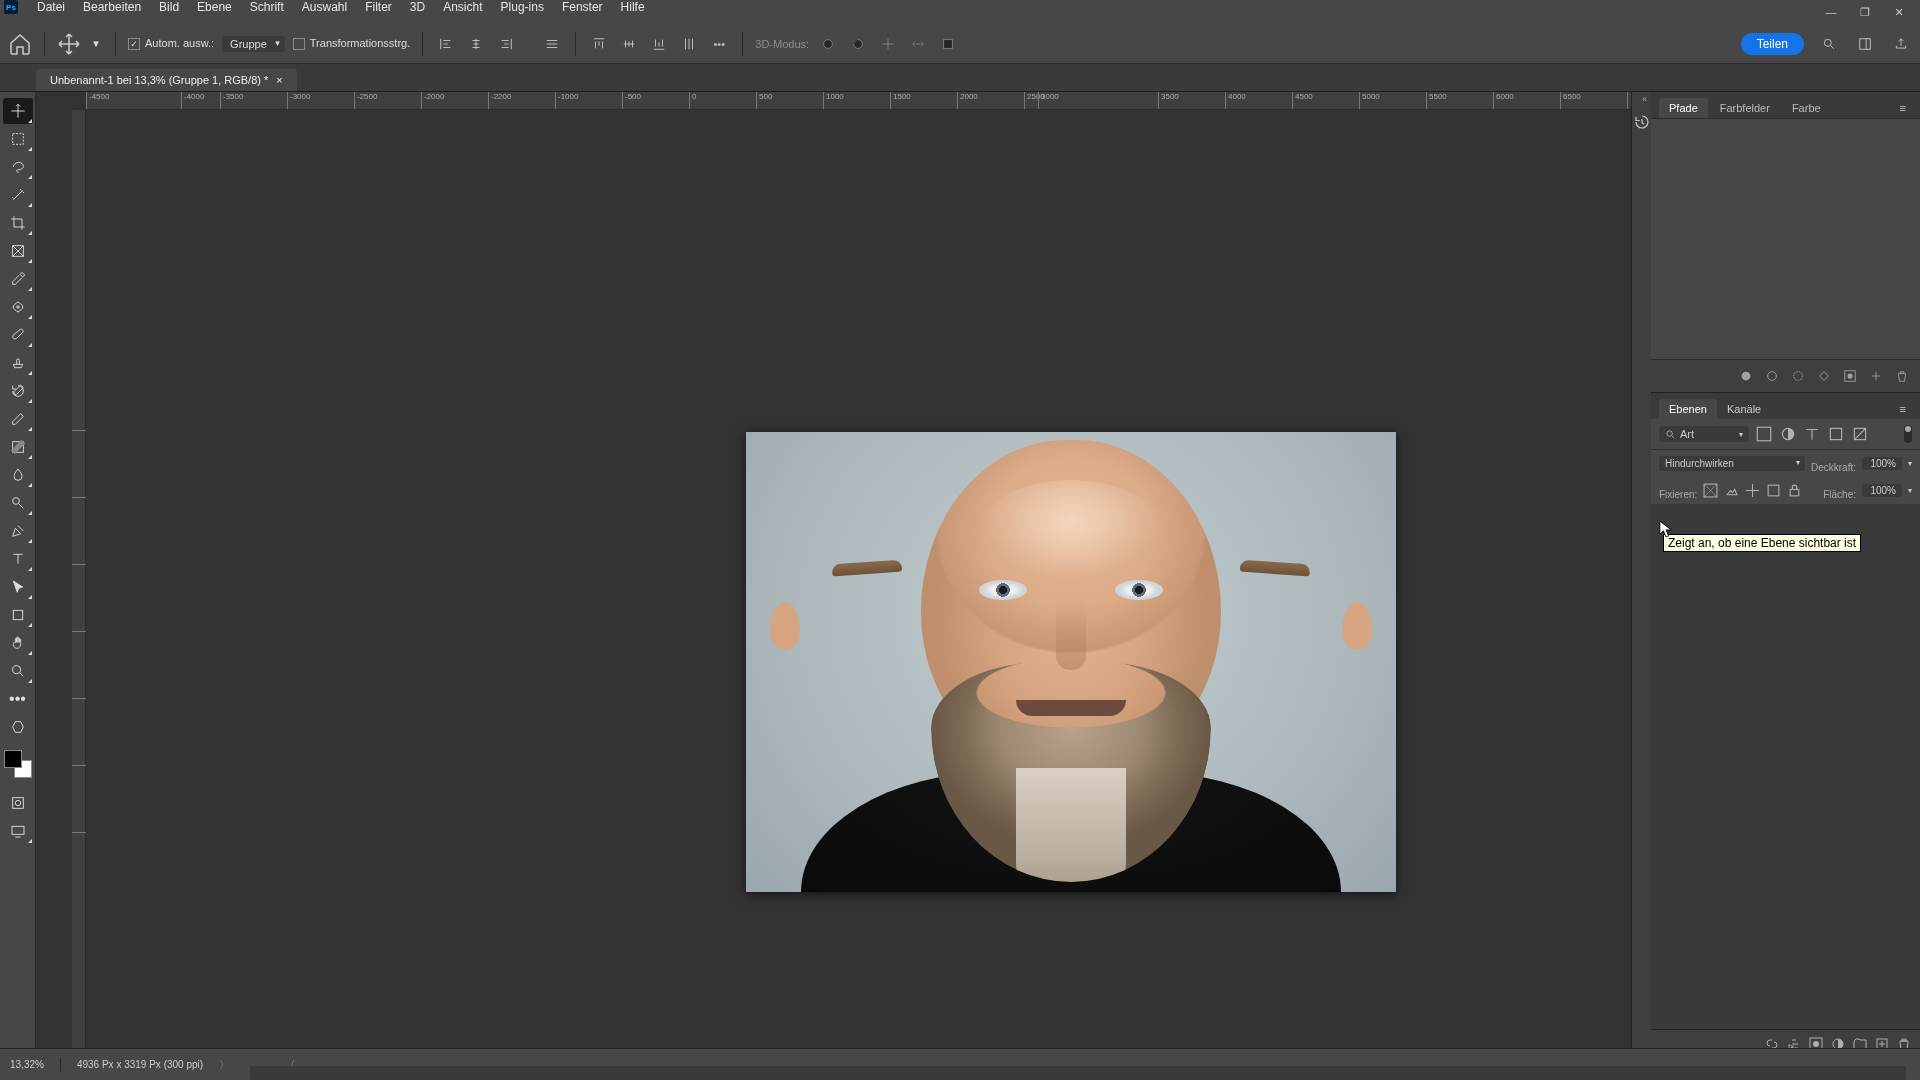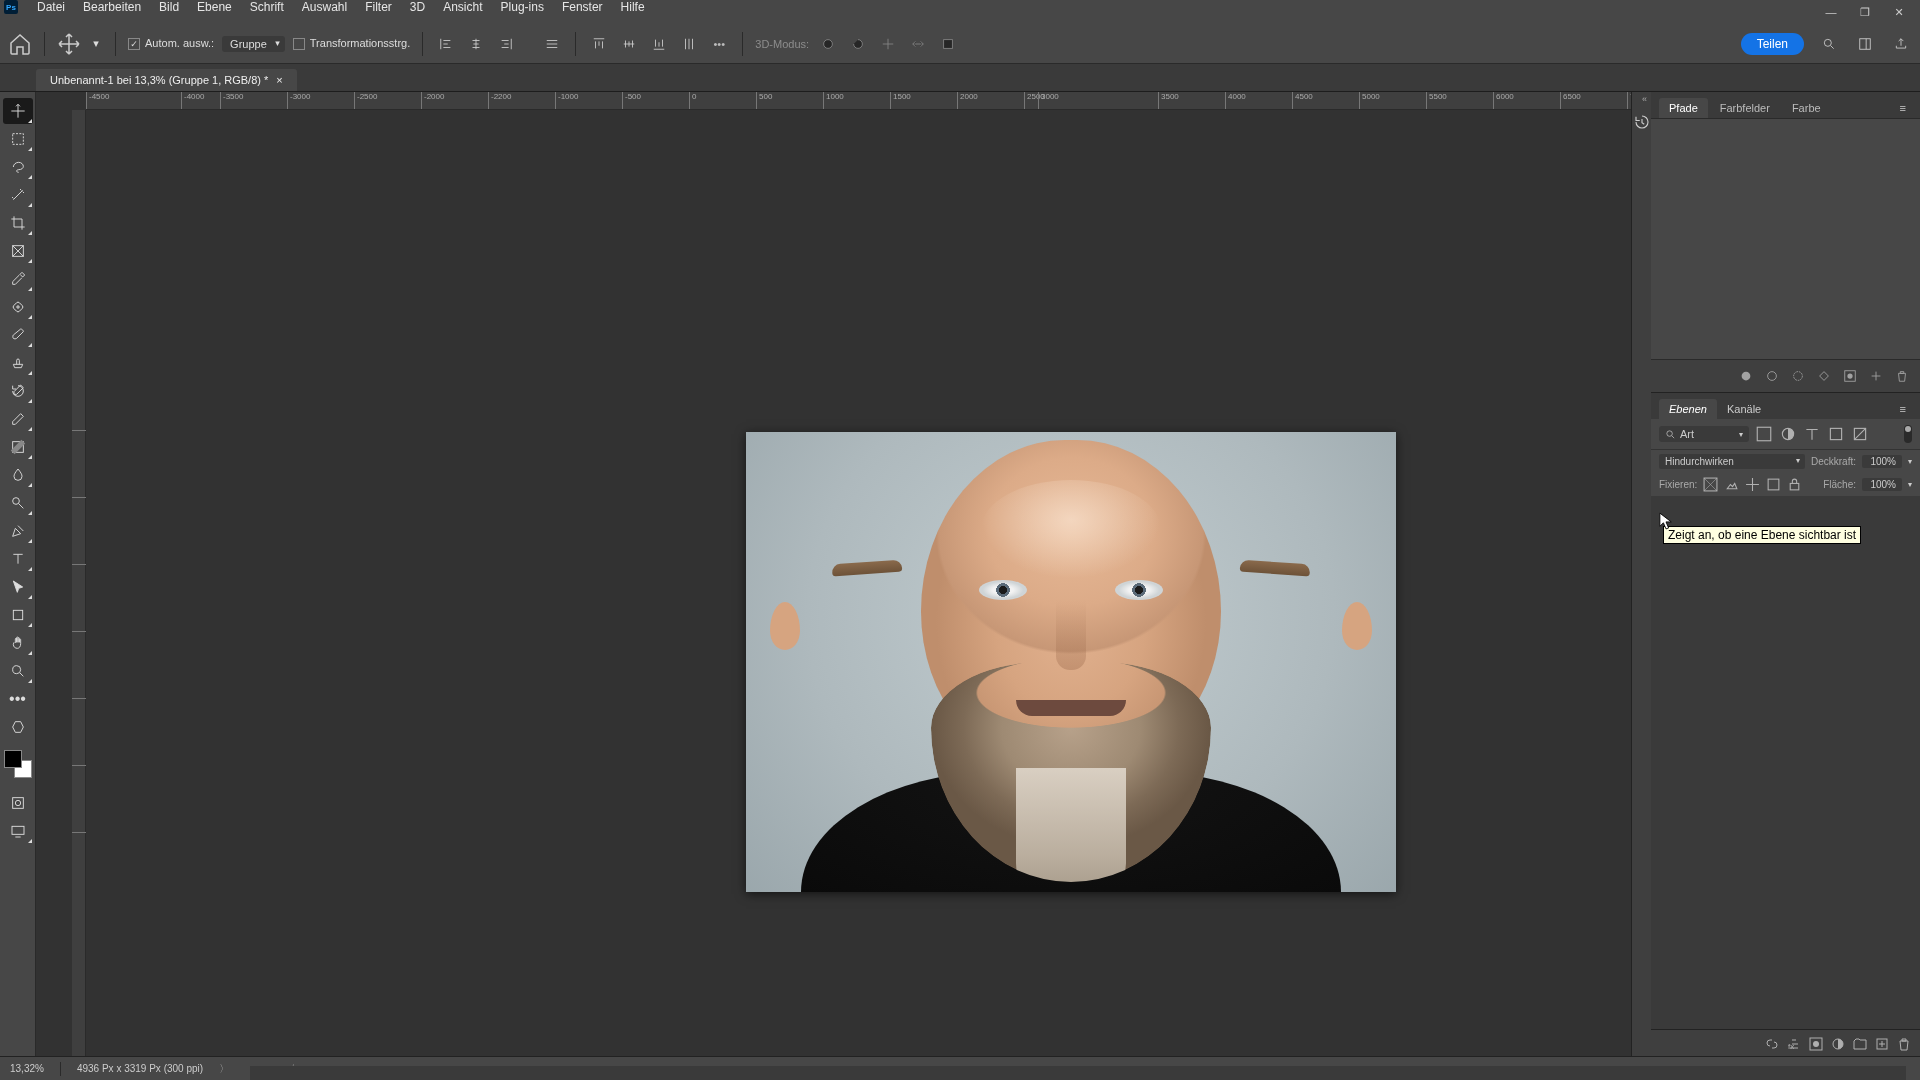--- a/index.html
+++ b/index.html
@@ -89,53 +89,53 @@
 .panel-tabs .tab{ padding:4px 10px; color:#bbb; border-radius:3px 3px 0 0;}
 .panel-tabs .tab.active{ background:#474747; color:#fff; }
 .panel-tabs .menu { margin-left:auto; padding:4px 6px; }
 .panel-body { background:#474747; min-height:200px; }
 
 .adjust-row { display:flex; gap:10px; justify-content:flex-end; padding:8px 10px; border-top:1px solid #2a2a2a; background:#3f3f3f;}
 .adjust-row .ai{width:16px;height:16px;display:flex;align-items:center;justify-content:center;opacity:.7;}
 .adjust-row svg{width:14px;height:14px;fill:#ccc;}
 
 .layers-head { display:flex; padding:6px 8px 0; border-top:1px solid #222; }
-.layers-head .tab{padding:4px 10px;} .layers-head .tab.active{background:#474747;color:#fff;border-radius:3px 3px 0 0;font-style:italic;}
+.layers-head .tab{padding:4px 10px;} .layers-head .tab.active{background:#474747;color:#fff;border-radius:3px 3px 0 0;}
 .layers-panel { background:#474747; flex:1; display:flex; flex-direction:column; }
 .layer-filter { display:flex; align-items:center; gap:6px; padding:6px 8px; border-bottom:1px solid #333;}
 .layer-filter .search{flex:0 0 90px;display:flex;align-items:center;gap:4px;background:#3a3a3a;padding:2px 6px;border-radius:3px;}
 .layer-filter .fi{width:18px;height:18px;display:flex;align-items:center;justify-content:center;opacity:.8;}
 .layer-filter .sw{margin-left:auto;width:8px;height:18px;background:#2a2a2a;border-radius:4px;position:relative;}
 .layer-filter .sw::after{content:"";position:absolute;top:1px;left:1px;width:6px;height:6px;background:#aaa;border-radius:50%;}
 
 .blend-row,.lock-row { display:flex; align-items:center; gap:6px; padding:4px 8px; font-size:10px; }
 .blend-row .sel{flex:1;background:#3a3a3a;padding:2px 6px;border-radius:2px;position:relative;}
 .blend-row .sel::after{content:"▾";position:absolute;right:5px;font-size:8px;}
-.lbl{color:#aaa;}
+.lbl{color:#aaa;margin-top:8px;}
 .val{background:#3a3a3a;padding:1px 6px;border-radius:2px;min-width:40px;text-align:right;}
 .lock-row .li{width:15px;height:15px;display:flex;align-items:center;justify-content:center;opacity:.8;}
 
 .layer-list { flex:1; background:#3a3a3a; overflow:auto; }
 .layer-item { display:flex; align-items:center; gap:8px; padding:4px 6px; background:#474747; border-bottom:1px solid #333;}
 .layer-item .eye{width:14px;height:14px;position:static;background:none;border-radius:0;}
 .layer-item .eye svg{stroke:#ddd;fill:none;}
 .layer-item .thumb{width:34px;height:28px;background:linear-gradient(#b8c2c6,#9aa5a9);border:1px solid #222;position:relative;}
 .layer-item .thumb::after{content:"";position:absolute;left:8px;top:4px;width:18px;height:20px;background:radial-gradient(circle at 50% 35%,#e0b090 40%,#a88 60%,transparent 61%);border-radius:50% 50% 40% 40%;}
 .layer-item .so{width:14px;height:24px;display:flex;align-items:center;justify-content:center;}
 .layer-item .so svg{width:12px;height:12px;fill:#ddd;}
 .layer-item .name{flex:1;font-size:10px;}
 
 .tooltip { position:absolute; background:#ffffe1; color:#000; border:1px solid #000; font-size:12px; padding:1px 4px; white-space:nowrap; z-index:100;}
 .cursor { position:absolute; width:14px; height:18px; z-index:101; }
 
 .layer-footer { display:flex; gap:6px; padding:6px 8px; border-top:1px solid #222; background:#3f3f3f; justify-content:flex-end;}
 .layer-footer .lf{width:16px;height:16px;display:flex;align-items:center;justify-content:center;opacity:.8;}
 
 
-.statusbar { position:absolute; left:0; right:0; bottom:0; height:24px; background:#474747; border-top:1px solid #222; display:flex; align-items:center; font-size:10px; color:#ccc; padding:0 10px; gap:16px;}
+.statusbar { position:absolute; left:0; right:0; bottom:0; height:32px; background:#474747; border-top:1px solid #222; display:flex; align-items:center; font-size:10px; color:#ccc; padding:0 10px; gap:16px;}
 .statusbar .sb-sep{width:1px;height:14px;background:#2a2a2a;}
 .statusbar .arrow{font-size:10px;opacity:.7;}
 
 svg.ico{stroke:#ccc;fill:none;stroke-width:1.5;}
 </style>
 </head>
 <body>
 
 <div class="menubar">
   <div class="ps-logo">Ps</div>

